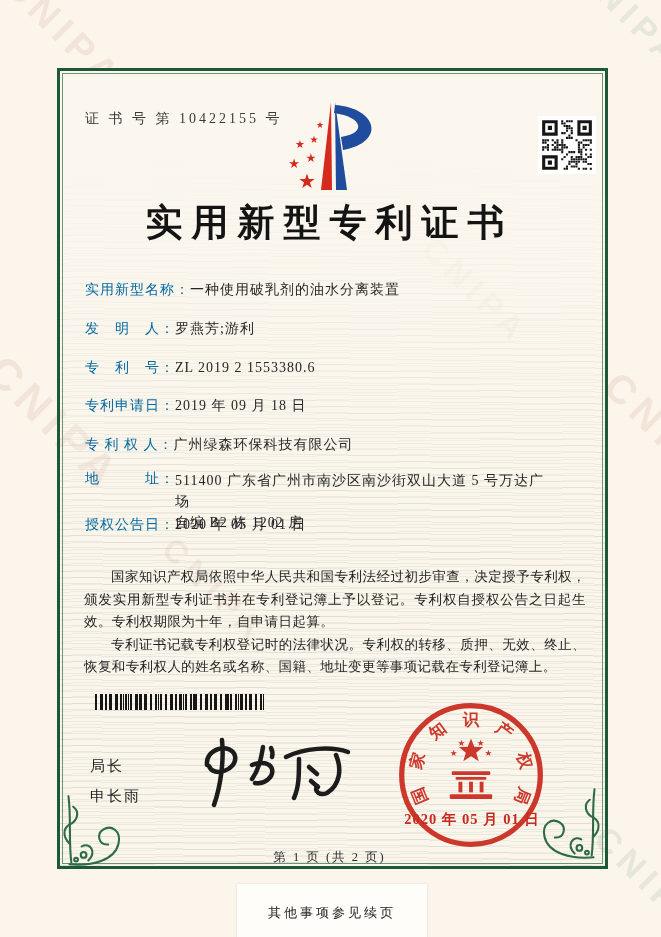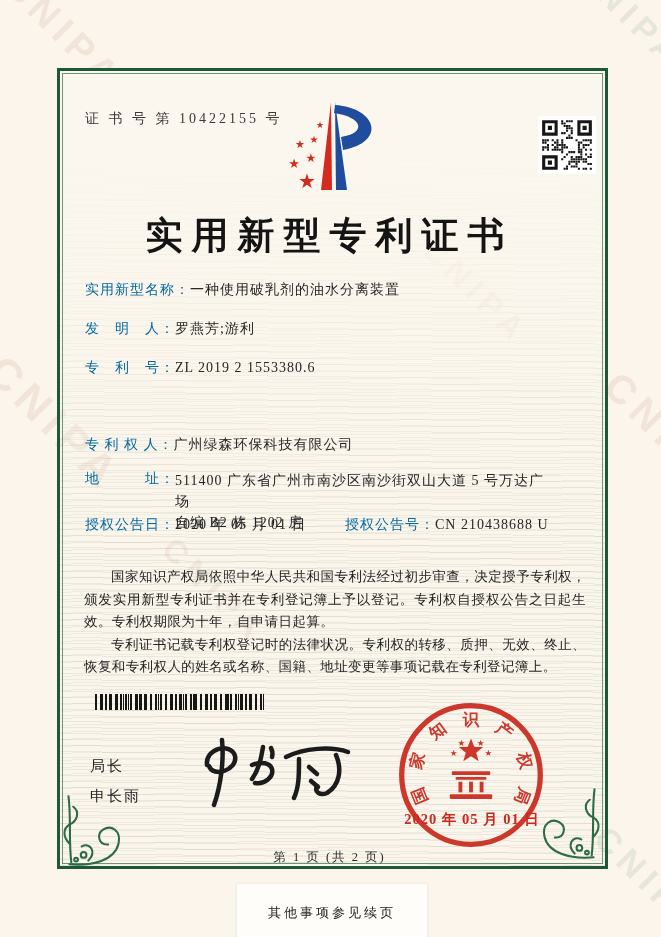--- a/index.html
+++ b/index.html
@@ -11,21 +11,21 @@
   .frame{position:absolute;left:57px;top:68px;width:545px;height:795px;
          border:3px solid #1d5838;z-index:2;background:
          repeating-linear-gradient(0.7deg, rgba(110,150,115,.13) 0 1px, transparent 1px 6px),
          repeating-linear-gradient(-0.7deg, rgba(110,150,115,.10) 0 1px, transparent 1px 7px);}
   .frame-inner{position:absolute;inset:2px;border:1px solid #6d9379;}
   .frame-fade{position:absolute;inset:0;background:linear-gradient(#fcf7ee 8%,rgba(252,247,238,0) 60%);}
   .content{position:absolute;inset:0;z-index:3;}
   .certno{position:absolute;left:85px;top:110px;font-size:14px;letter-spacing:3px;color:#3a3a3a;}
   .logo{position:absolute;left:285px;top:96px;width:125px;height:102px;}
   .qr{position:absolute;left:538px;top:116px;width:58px;height:58px;background:#fff;}
-  .title{position:absolute;left:57px;top:211px;width:545px;text-align:center;
+  .title{position:absolute;left:57px;top:198px;width:545px;text-align:center;
          font-size:37px;font-weight:bold;letter-spacing:9px;color:#141414;}
   .field{position:absolute;left:85px;font-size:14px;letter-spacing:1px;color:#262626;white-space:nowrap;}
   .field .lab{color:#0369a1;}
   .addrblock{display:inline-block;vertical-align:top;white-space:normal;width:380px;line-height:21px;}
   .paras{position:absolute;left:84px;top:546px;width:502px;font-size:13.5px;line-height:22.6px;
          color:#1f1f1f;text-align:justify;letter-spacing:0.4px;margin-top:20px;}
   .paras p{margin:0;text-indent:2em;}
   .barcode{position:absolute;left:95px;top:694px;width:170px;height:16px;background-image:
      repeating-linear-gradient(90deg,#161616 0 2px,transparent 2px 5px),
      repeating-linear-gradient(90deg,#161616 0 1px,transparent 1px 7px),
@@ -118,32 +118,32 @@
 
     <div class="field" style="top:281px">
       <span class="lab">实用新型名称：</span><span>一种使用破乳剂的油水分离装置</span>
     </div>
     <div class="field" style="top:320px">
       <span class="lab">发　明　人：</span><span>罗燕芳;游利</span>
     </div>
     <div class="field" style="top:359px">
       <span class="lab">专　利　号：</span><span>ZL 2019 2 1553380.6</span>
     </div>
+    <div class="field" style="top:397px">
+      <span class="lab">专利申请日：</span><span>2019 年 09 月 18 日</span>
+    </div>
     <div class="field" style="top:436px">
       <span class="lab">专 利 权 人：</span><span>广州绿森环保科技有限公司</span>
     </div>
     <div class="field" style="top:470px">
       <span class="lab" style="vertical-align:top;">地　　　址：</span><span class="addrblock"><span>511400 广东省广州市南沙区南沙街双山大道 5 号万达广场</span><br>
       <span>自编 B2 栋 1202 房</span></span>
     </div>
     <div class="field" style="top:516px">
       <span class="lab">授权公告日：</span><span>2020 年 05 月 01 日</span>
-    </div>
-    <div class="field" style="top:516px;left:345px">
-      <span class="lab">授权公告号：</span><span>CN 210438688 U</span>
     </div>
 
     <div class="paras">
       <p>国家知识产权局依照中华人民共和国专利法经过初步审查，决定授予专利权，颁发实用新型专利证书并在专利登记簿上予以登记。专利权自授权公告之日起生效。专利权期限为十年，自申请日起算。</p>
       <p>专利证书记载专利权登记时的法律状况。专利权的转移、质押、无效、终止、恢复和专利权人的姓名或名称、国籍、地址变更等事项记载在专利登记簿上。</p>
     </div>
 
     <div class="barcode"></div>
 
     <div class="director">

